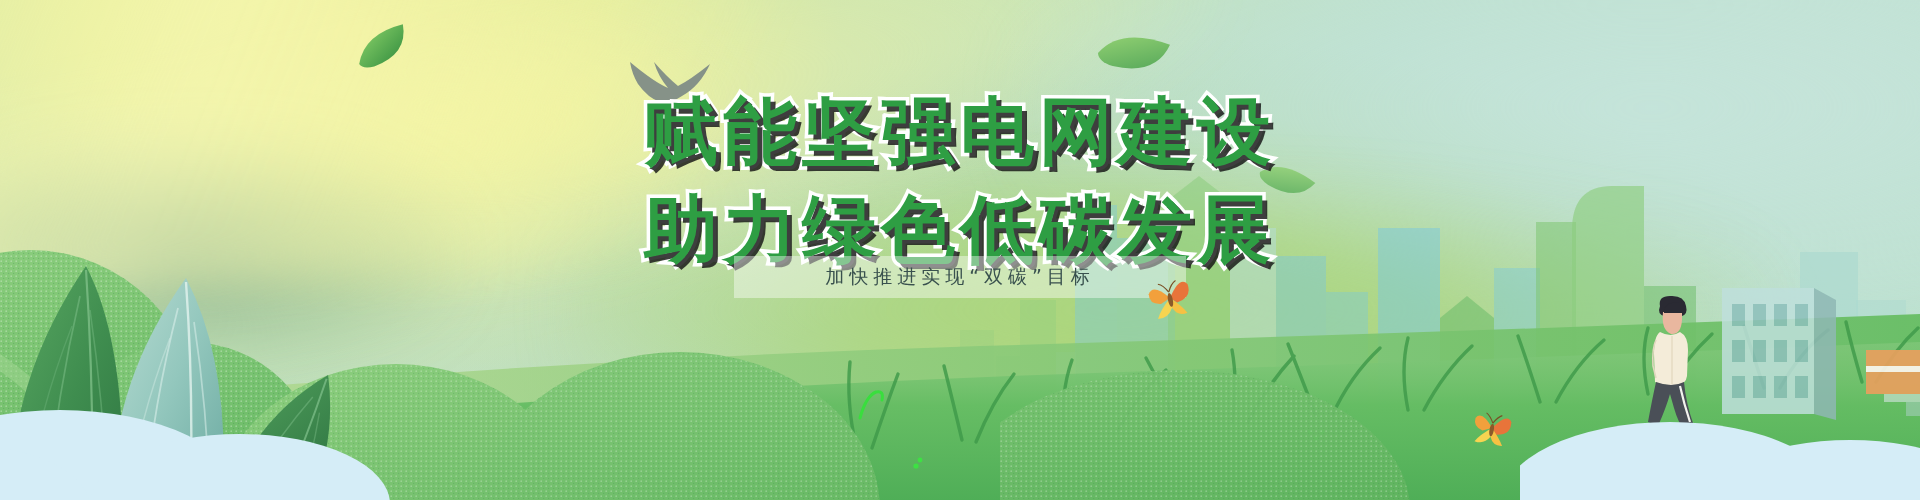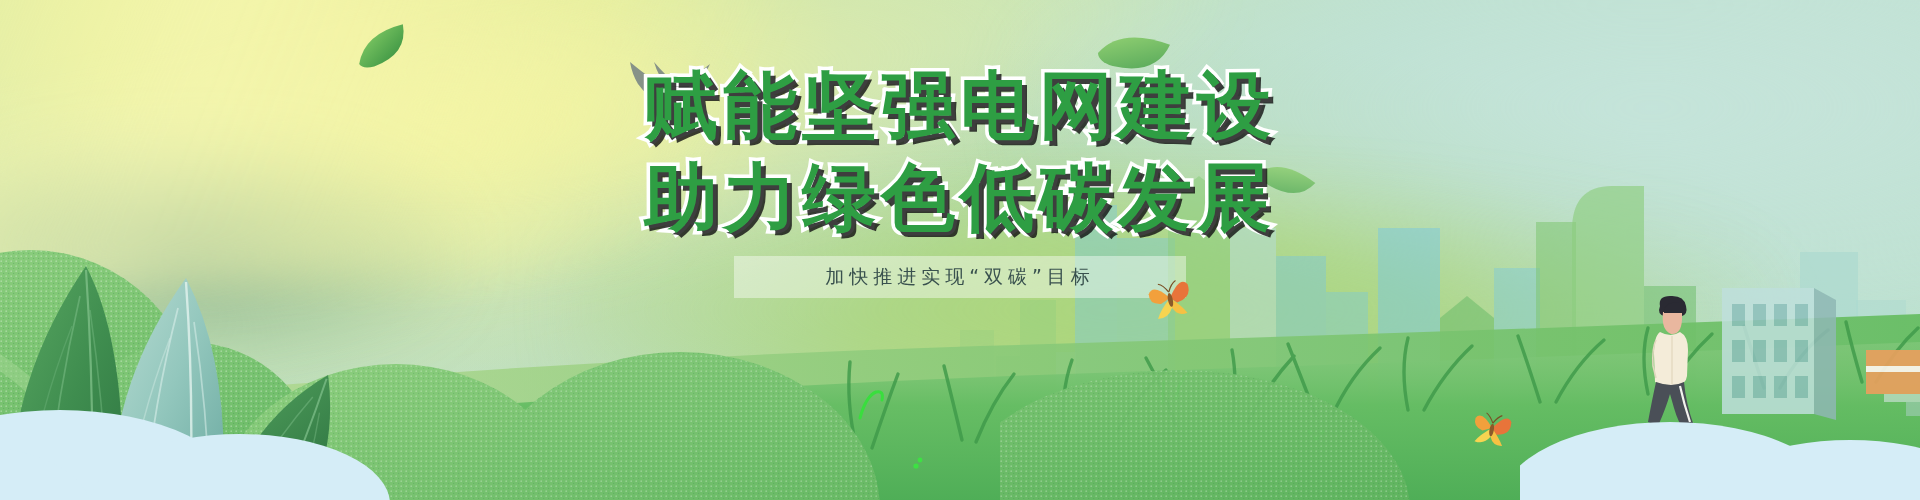--- a/index.html
+++ b/index.html
@@ -95,22 +95,23 @@
     font-weight: 700;
     font-size: 74px;
     line-height: 86px;
     letter-spacing: 5px;
     color: #2e9e43;
     -webkit-text-stroke: 7px #ffffff;
     paint-order: stroke fill;
     text-shadow:
        5px 5px 0 rgba(20,20,20,0.82);
     white-space: nowrap;
-  }
-  .title-line.l2 { margin-top: 6px; }
+    margin-top: 26px;
+  }
+  .title-line.l2 { margin-top: 12px; }
 
   .subtitle-bar {
     position: absolute;
     left: 50%;
     transform: translateX(-50%);
     top: 256px;
     width: 452px;
     height: 42px;
     background: rgba(255,255,255,0.42);
     z-index: 40;

